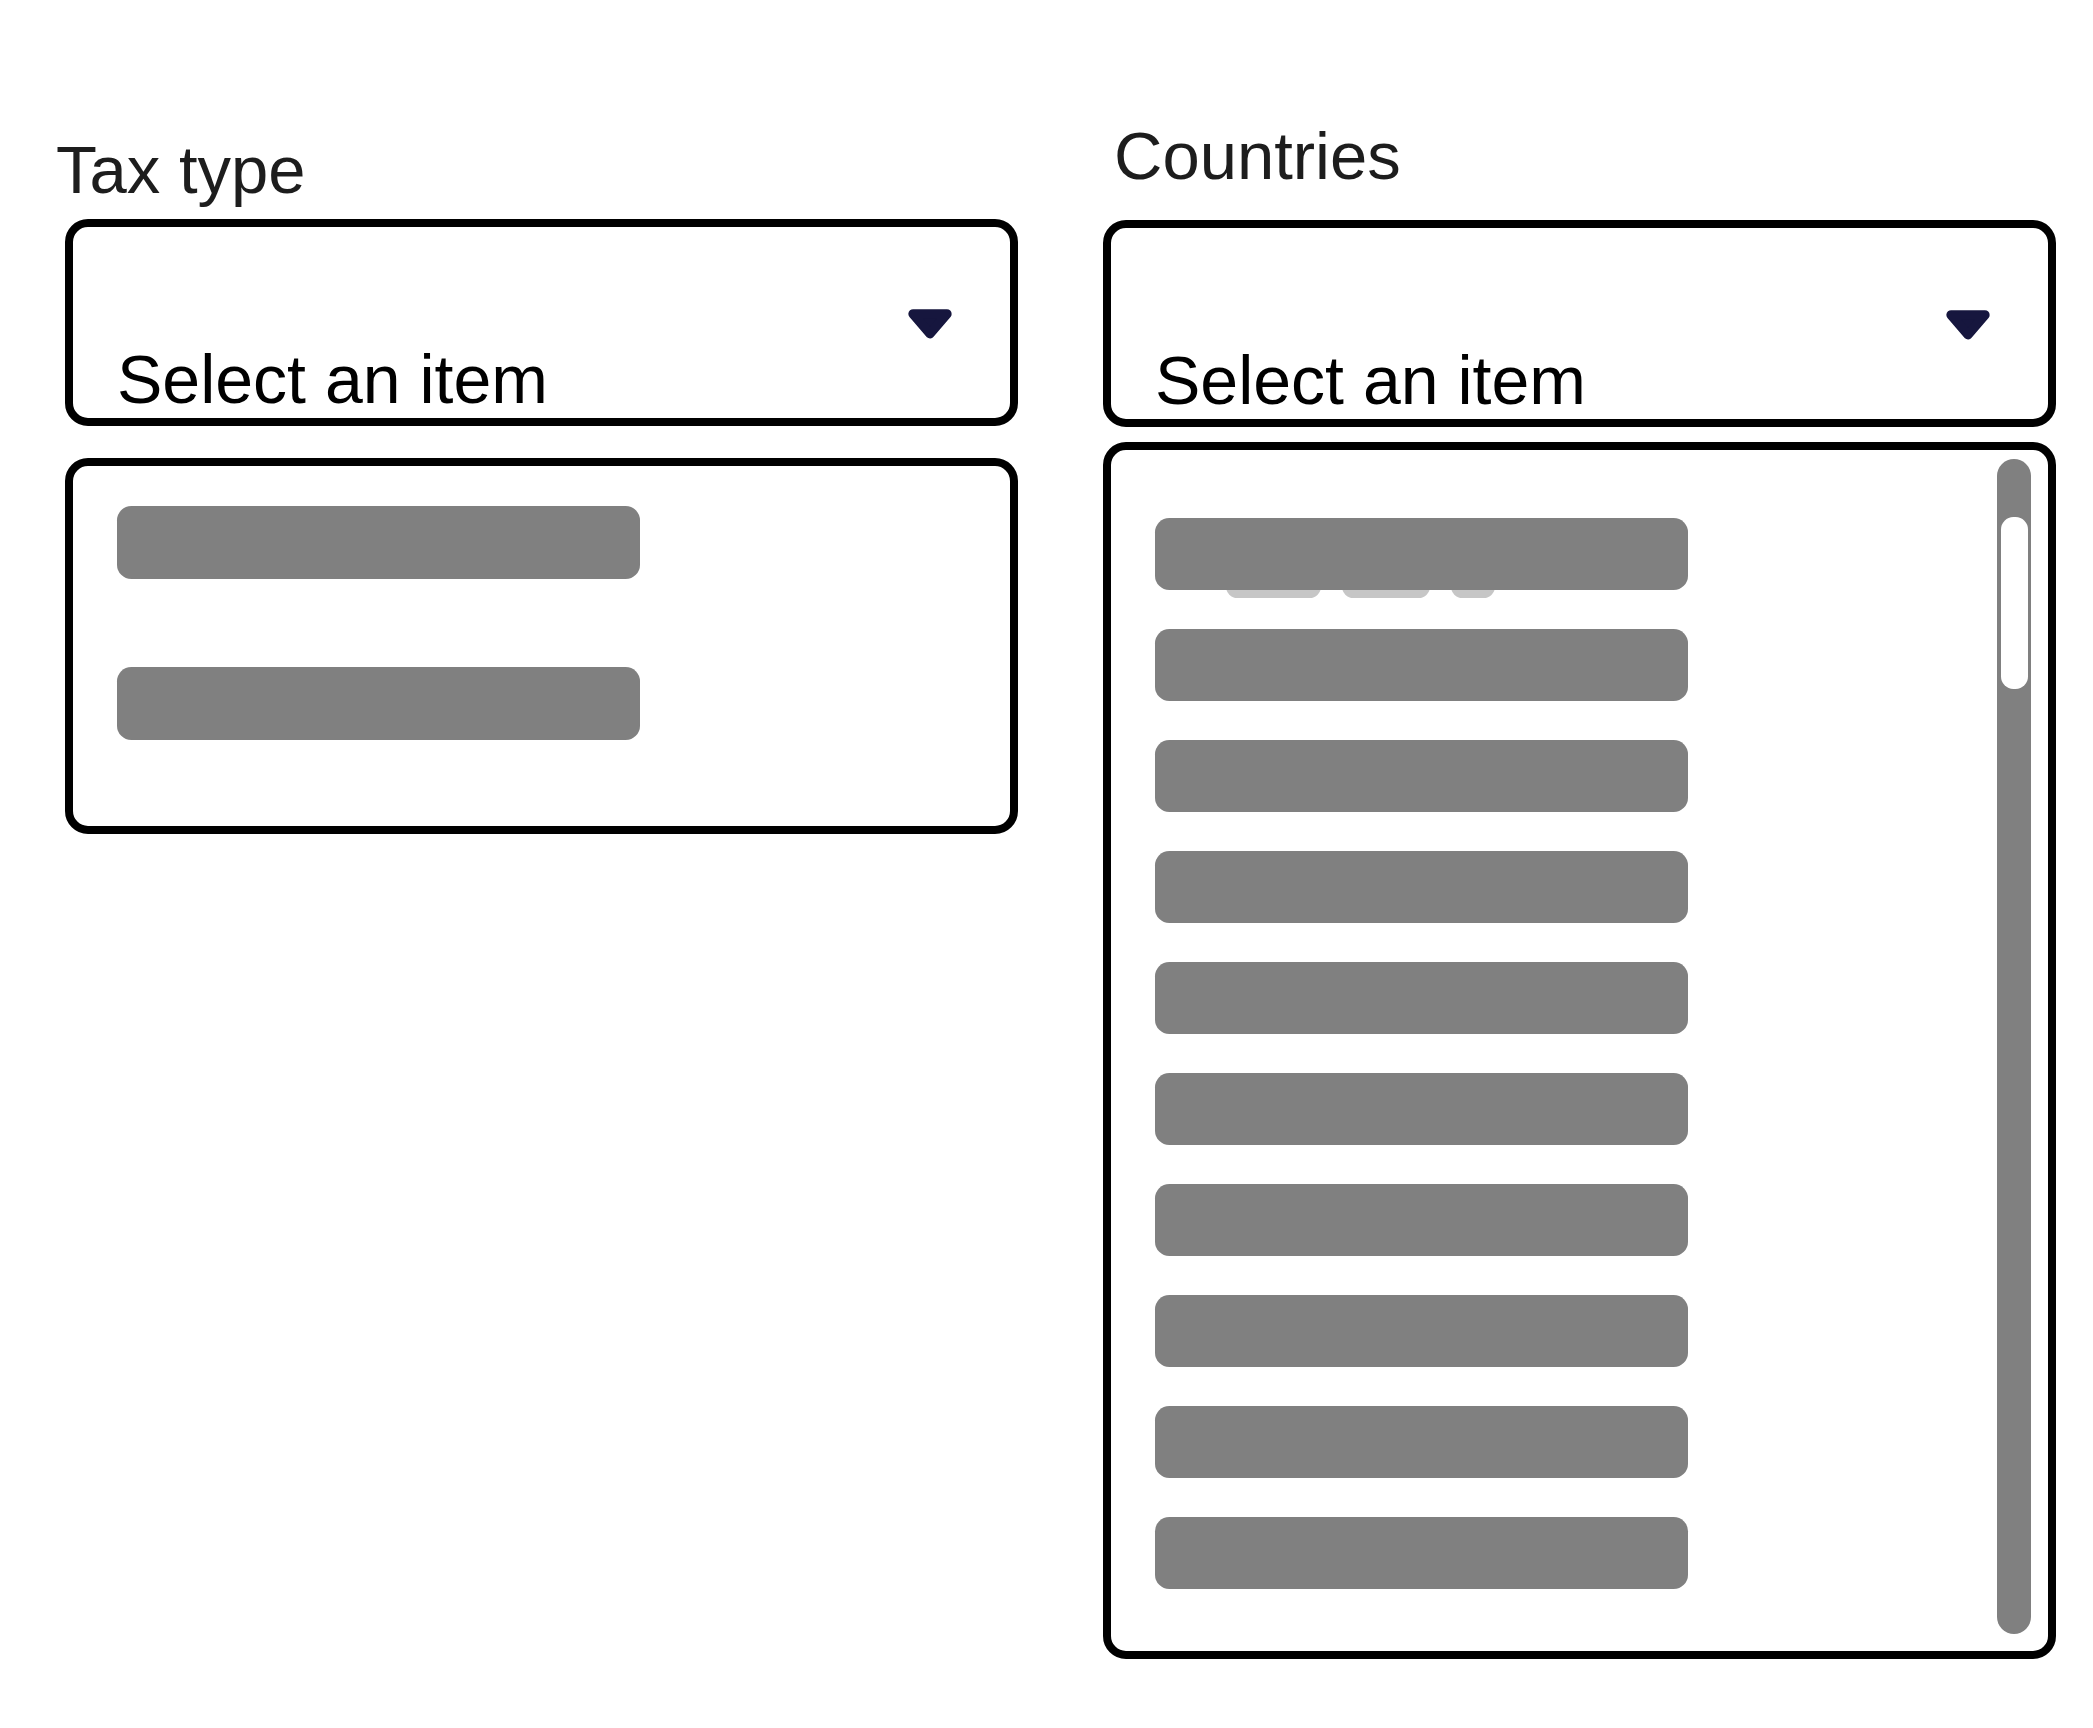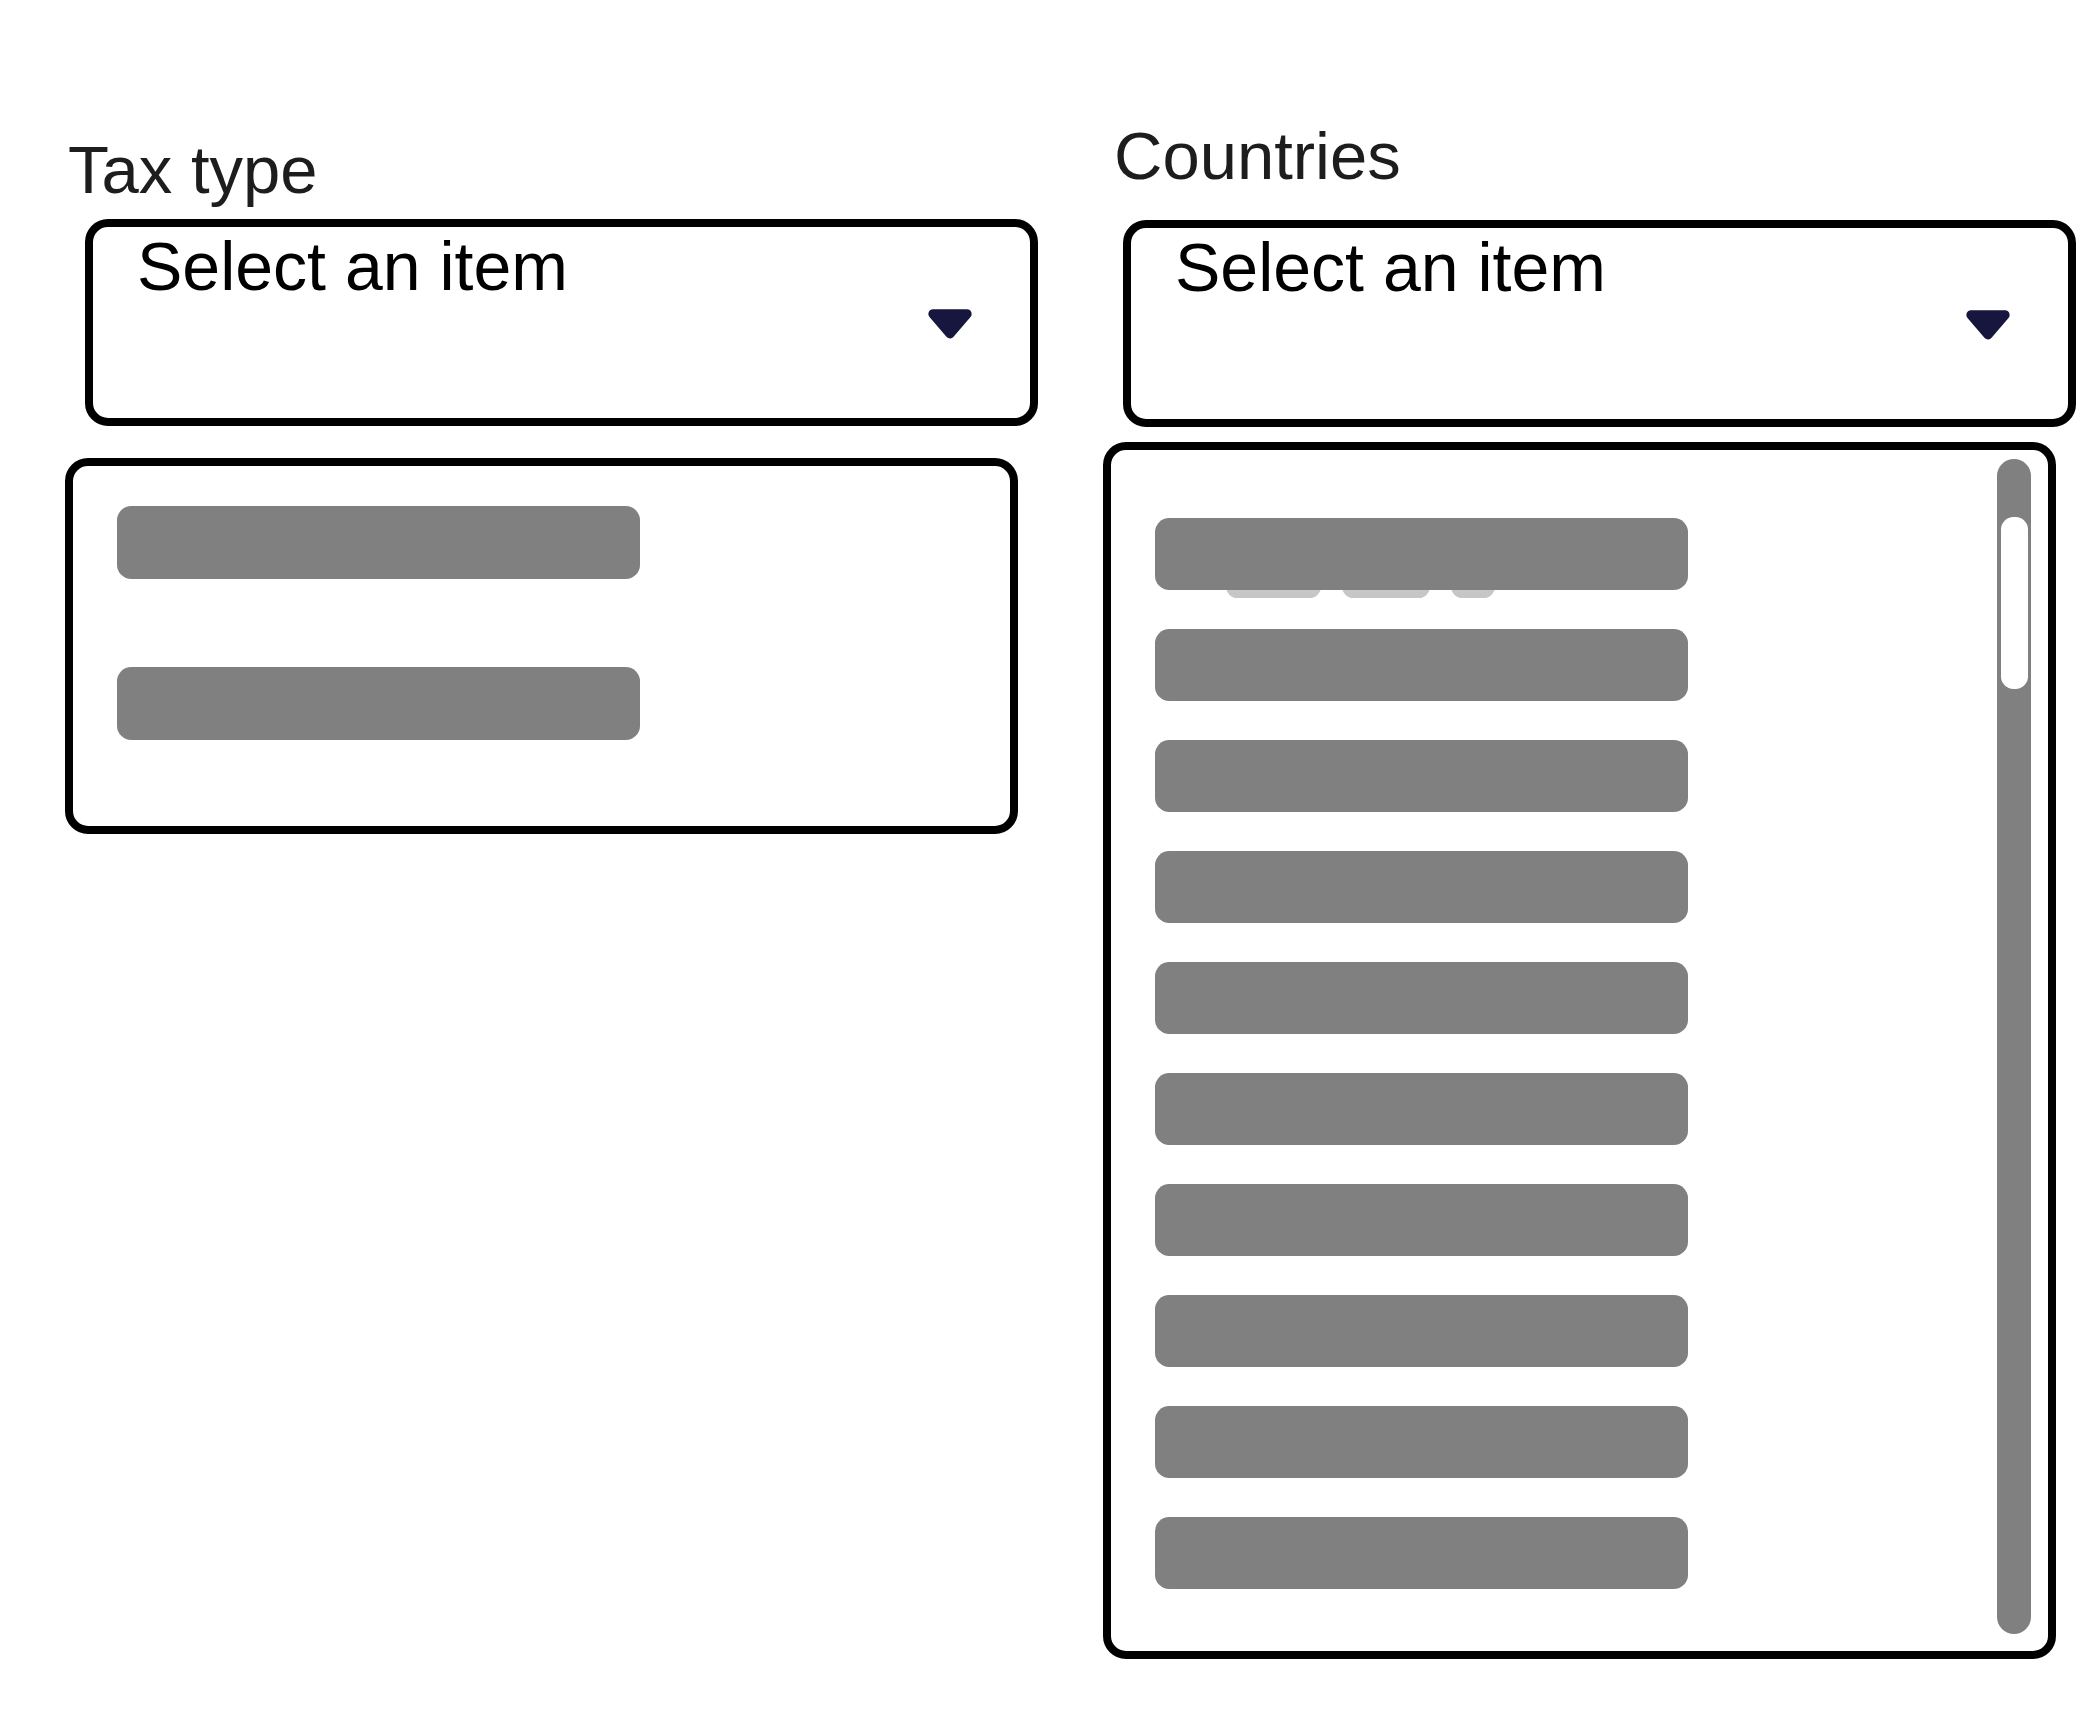--- a/index.html
+++ b/index.html
@@ -6,34 +6,33 @@
   html, body { width: 2093px; height: 1728px; background: #ffffff; overflow: hidden; }
   body { font-family: "Liberation Sans", sans-serif; position: relative; }
 
   .field-label {
     position: absolute;
     font-size: 67px;
     line-height: 1.0;
     color: #1d1d1d;
     font-weight: 400;
   }
-  #tax-label { left: 68px; top: 136px; }
+  #tax-label { left: 56px; top: 136px; }
   #countries-label { left: 1114px; top: 122px; }
 
   .combobox {
     position: absolute;
     width: 953px;
     height: 207px;
     border: 8.6px solid #000000;
     border-radius: 23px;
     background: #ffffff;
     display: flex;
-    align-items: flex-start;
+    align-items: flex-end;
     cursor: pointer;
-    margin-left: 20px;
   }
   #tax-combobox { left: 65px; top: 219px; }
   #countries-combobox { left: 1103px; top: 220px; }
 
   .combobox .value {
     font-size: 68px;
     color: #000000;
     padding-left: 44px;
     white-space: nowrap;
   }

